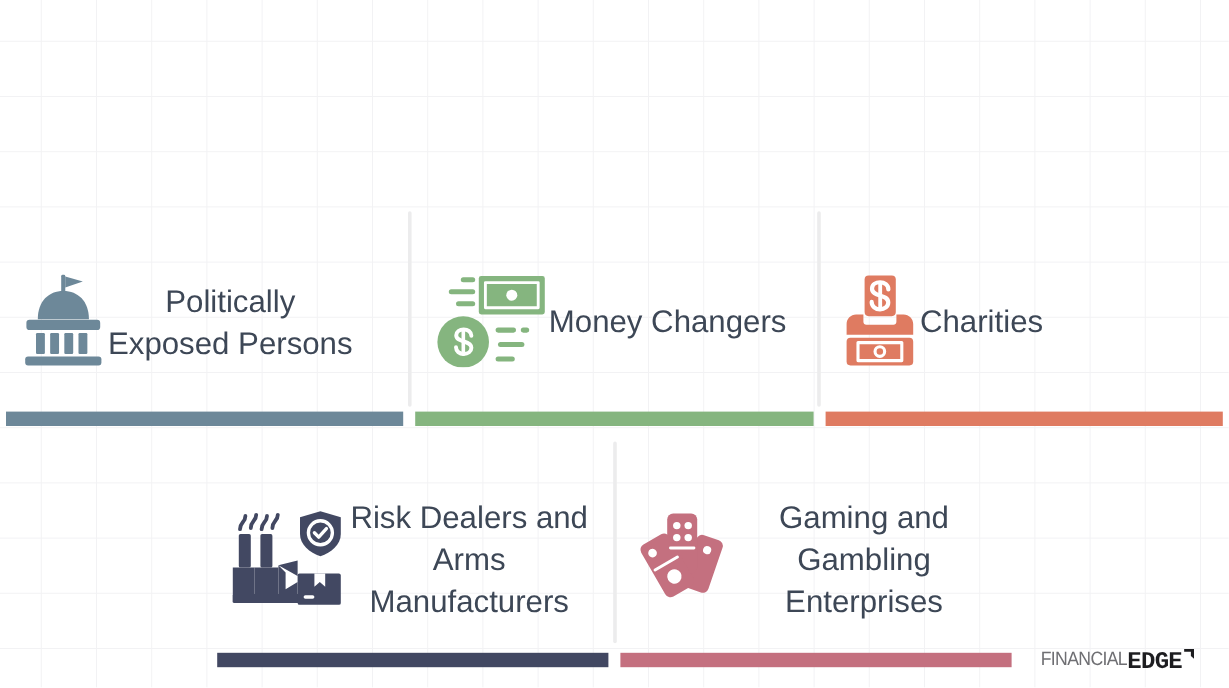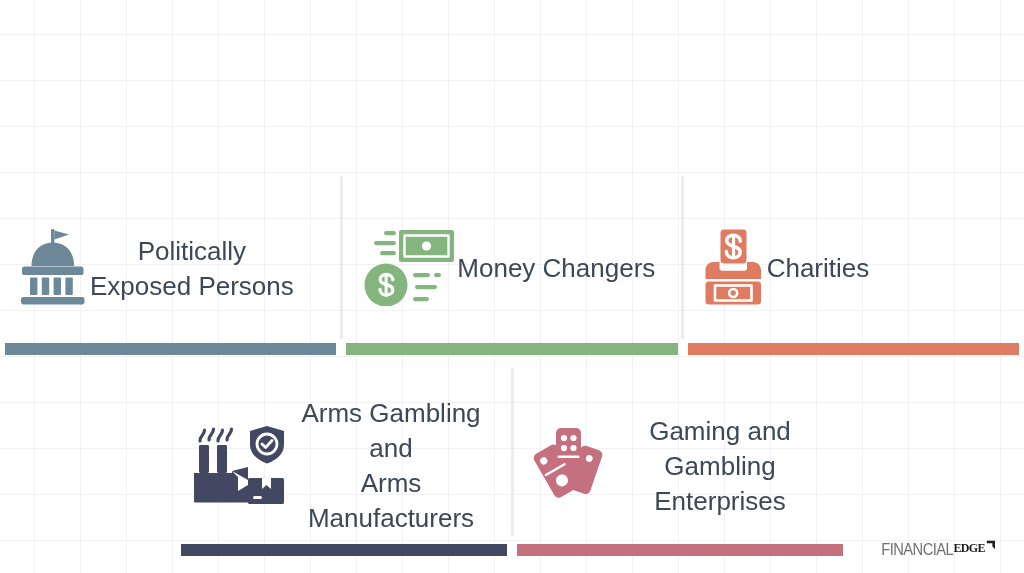--- a/index.html
+++ b/index.html
@@ -137,25 +137,25 @@
   }
   .logo-financial {
     font-size: 16px;
     letter-spacing: -0.6px;
     color: #6f6f73;
     font-family: "Liberation Sans", sans-serif;
     transform: scaleX(0.92);
     transform-origin: right center;
   }
   .logo-edge {
-    font-size: 12px;
+    font-size: 20px;
     font-weight: bold;
     letter-spacing: -0.6px;
     color: #1d1d20;
-    font-family: Liberation Serif, serif;
+    font-family: Liberation Mono, monospace;
   }
   .logo-mark {
     margin-left: 1px;
     margin-top: -1px;
   }
 </style>
 </head>
 <body>
 
 <div id="infographic">
@@ -275,21 +275,21 @@
             <rect x="56" y="55" width="36" height="26" rx="1.6"></rect>
           </g>
 
           <circle cx="75" cy="21" r="10" fill="none" stroke="#ffffff" stroke-width="2.8"></circle>
           <path d="M70 21 L73.6 24.6 L80 17.5" fill="none" stroke="#ffffff" stroke-width="2.8" stroke-linecap="round" stroke-linejoin="round"></path>
 
           <path d="M70 55 L79 55 L79 66 L74.5 62 L70 66 Z" fill="#ffffff"></path>
           <rect x="61" y="73" width="9" height="3" rx="1.5" fill="#ffffff"></rect>
         </svg>
       </div>
-      <div class="card-label">Arms Gambling and
+      <div class="card-label">Risk Dealers and
 Arms Manufacturers</div>
       <div class="card-bar" style="background:#424862"></div>
     </div>
 
     <div class="card">
       <div class="card-icon">
         <svg width="80" height="80" viewBox="0 0 80 80">
           <g fill="#c4707f">
 
             <g transform="rotate(19 55 45)">

